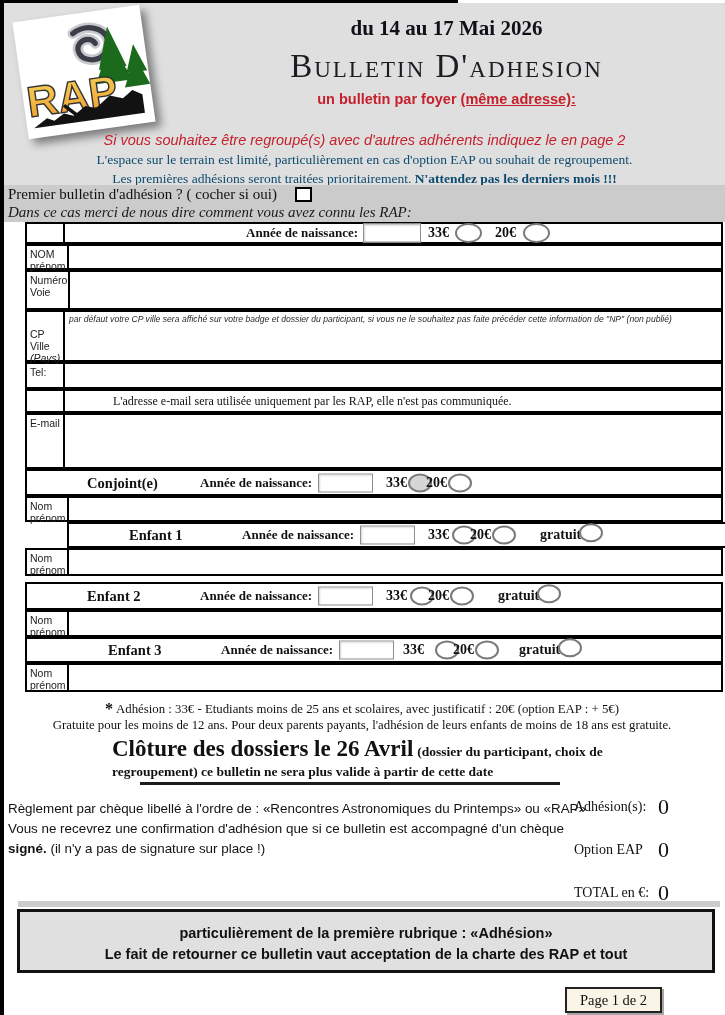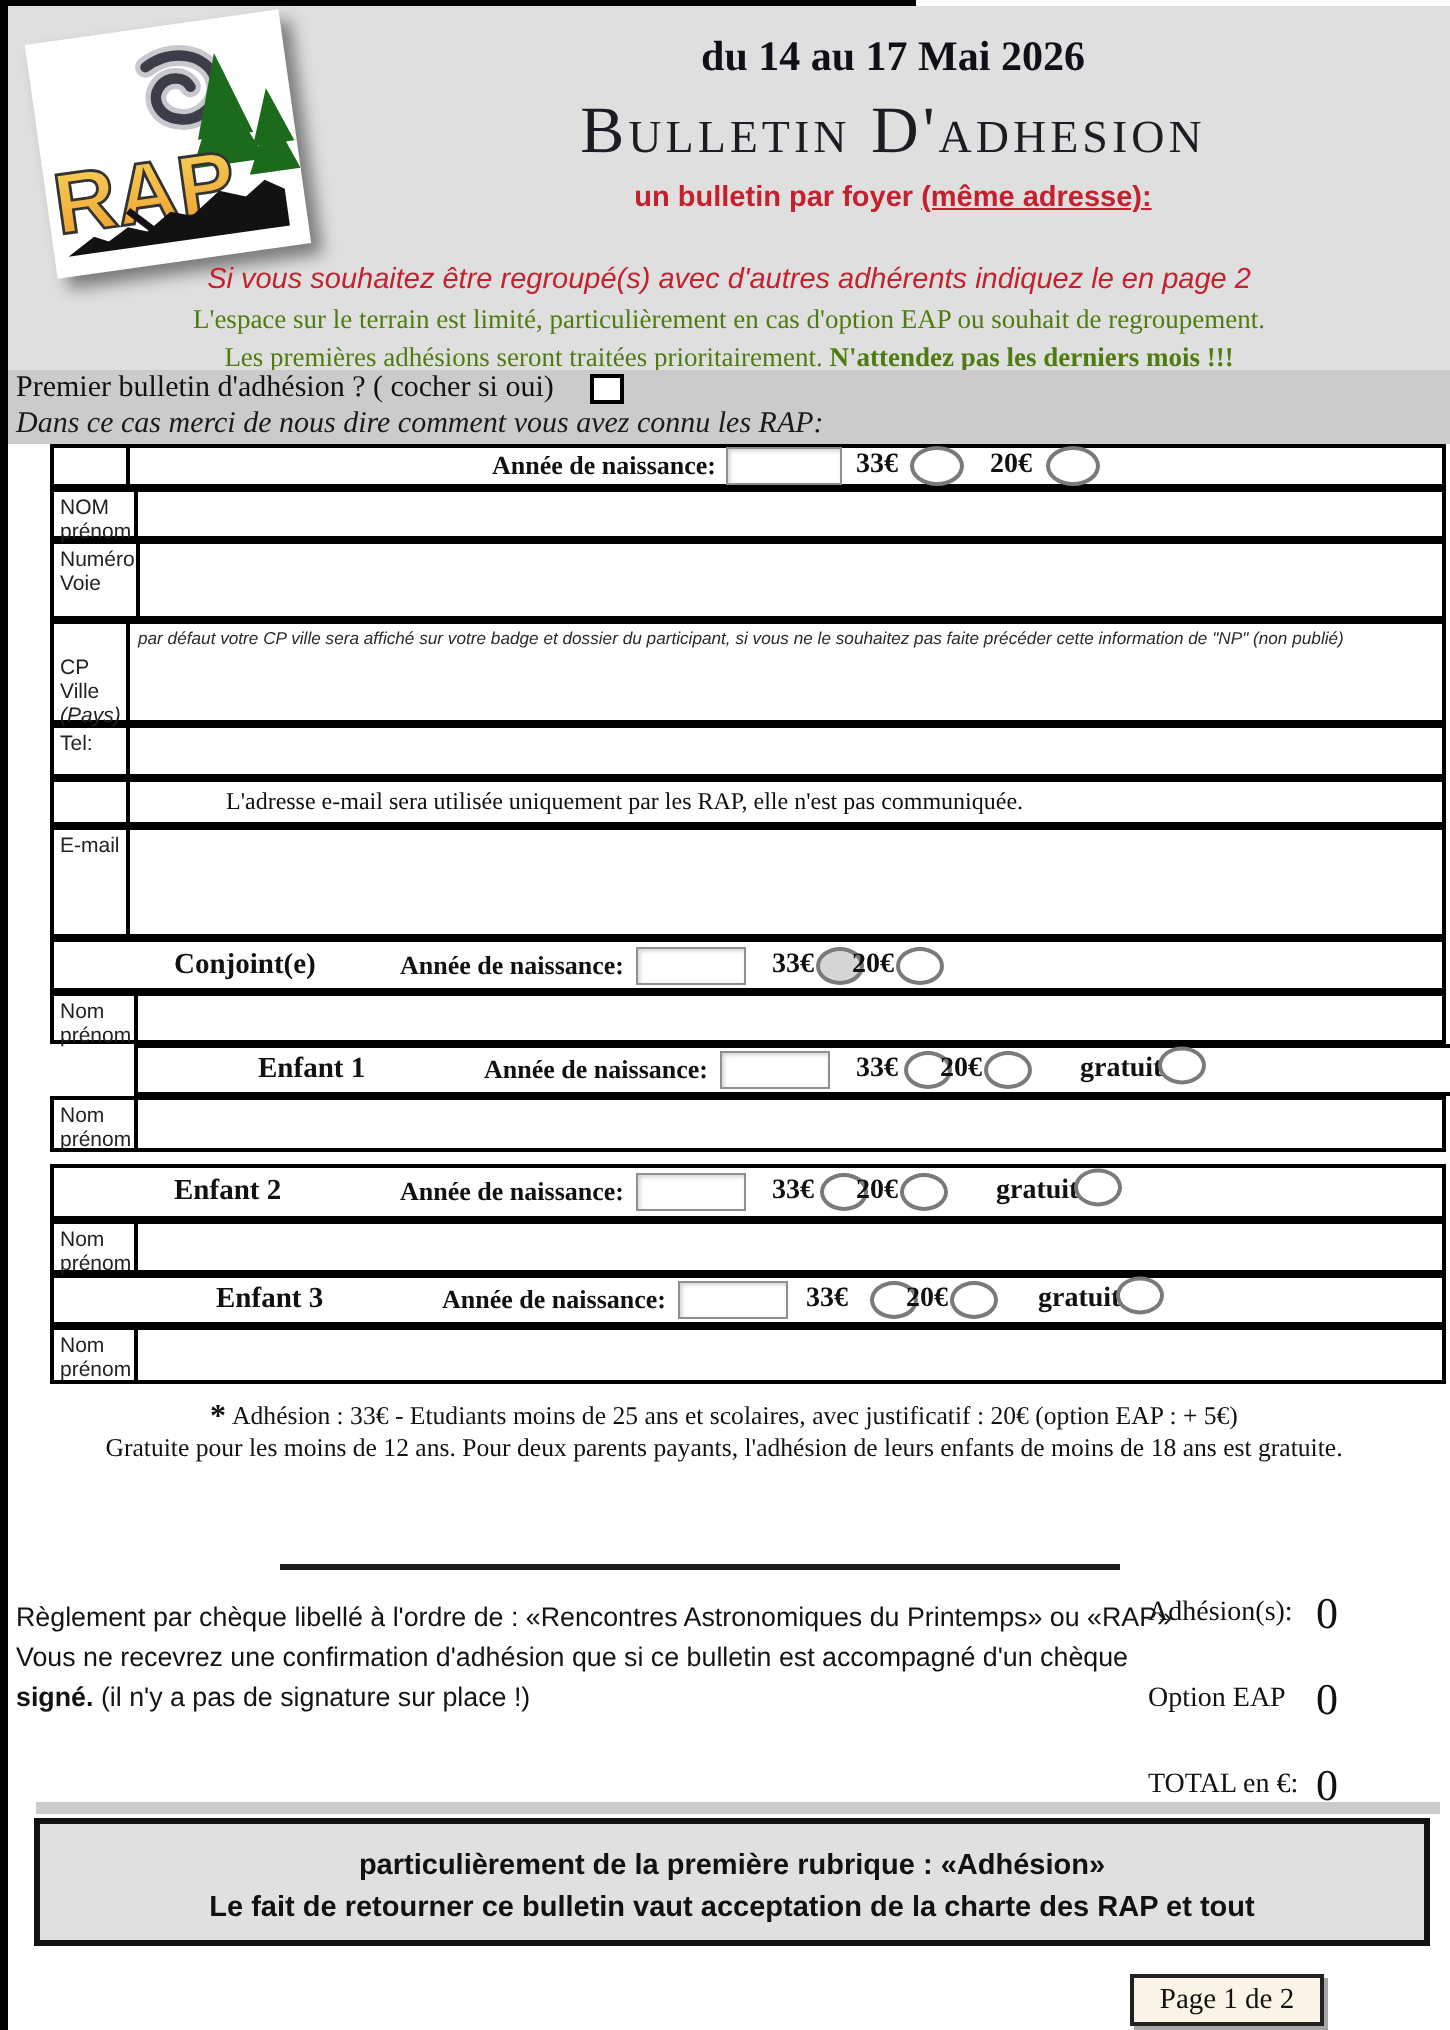--- a/index.html
+++ b/index.html
@@ -14,21 +14,21 @@
   .header { position:absolute; left:4px; top:3px; width:721px; height:182px; background:#dfdfdf; }
   .logo-card { position:absolute; left:16px; top:10px; width:128px; height:118px; background:#fff;
                transform:rotate(-8deg); box-shadow:5px 6px 8px rgba(0,0,0,0.45); }
   .titles { position:absolute; left:170px; top:12px; width:545px; text-align:center; }
   .title-line { font-size:21px; font-weight:bold; color:#101018; line-height:27px; }
   .subtitle { margin-top:7px; font-size:33px; font-variant:small-caps; letter-spacing:2px; color:#1c1c22; font-weight:500; line-height:34px; }
   .notice-bold { margin-top:8px; font-family:"Liberation Sans", sans-serif; font-weight:bold; font-size:14.5px; color:#c5202c; }
   .notice-bold u { text-decoration:underline; }
   .header-lower { position:absolute; left:0; top:128px; width:721px; text-align:center; }
   .notice-italic { font-family:"Liberation Sans", sans-serif; font-style:italic; font-size:14.5px; color:#c5202c; line-height:19px; }
-  .info-line { font-size:13.5px; color:#4d7c0f; line-height:19px; }
+  .info-line { font-size:13.5px; color:#0c4a6e; line-height:19px; }
 
   
   .band { position:absolute; left:4px; top:185px; width:721px; height:37px; background:#cbcbcb; }
   .band-q { display:flex; align-items:center; height:19px; padding-left:4px; font-size:15px; }
   .checkbox { display:inline-block; width:17px; height:15px; background:#fff; border:2px solid #000; margin-left:18px; }
   .band-hint { padding-left:4px; font-size:15px; font-style:italic; color:#1a1a1a; line-height:17px; }
 
   
   .ftable { position:absolute; left:25px; top:222px; width:698px; }
   .trow { display:flex; border:2px solid #000; background:#fff; width:100%; }
@@ -284,20 +284,25 @@
     </div>
   </div>
 
   <div class="pricing-note">
     <div>
       <span class="star">*</span><span>Adhésion : 33€ - Etudiants moins de 25 ans et scolaires, avec justificatif : 20€  (option EAP : + 5€)</span>
     </div>
     <div>Gratuite pour les moins de 12 ans. Pour deux parents payants, l'adhésion de leurs enfants de moins de 18 ans est gratuite.</div>
   </div>
 
+  <div class="closing">
+    <span class="closing-big">Clôture des dossiers le 26 Avril</span>
+    <span class="closing-small">(dossier du participant, choix de</span>
+    <div class="closing-small closing-line2">regroupement) ce bulletin ne sera plus valide à partir de cette date</div>
+  </div>
   <div class="closing-rule"></div>
 
   <div class="payment">
     <div>Règlement par chèque libellé à l'ordre de : «Rencontres Astronomiques du Printemps» ou «RAP»</div>
     <div>Vous ne recevrez une confirmation d'adhésion que si ce bulletin est accompagné d'un chèque</div>
     <div>
       <b>signé.</b>
       <span> (il n'y a pas de signature sur place !)</span>
     </div>
   </div>

